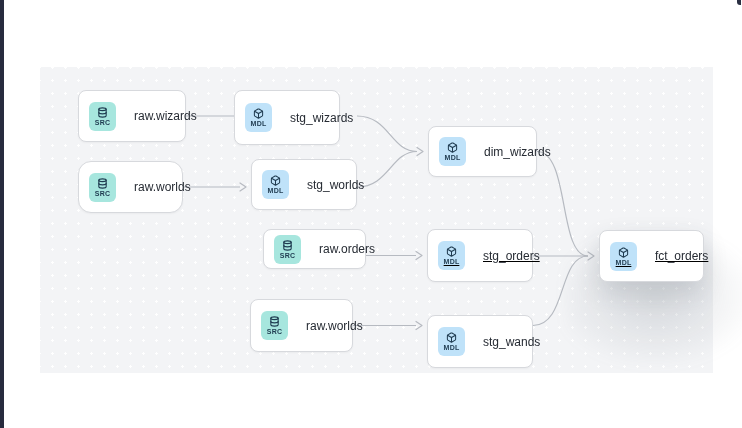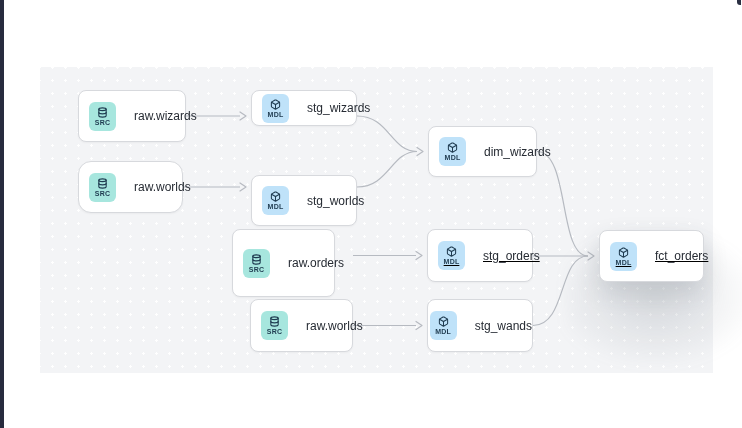--- a/index.html
+++ b/index.html
@@ -96,34 +96,34 @@
             <svg width="11" height="11" viewBox="0 0 24 24" fill="none" stroke="#1e3a4f" stroke-width="2.4" stroke-linecap="round" stroke-linejoin="round">
               <ellipse cx="12" cy="5" rx="8" ry="3"></ellipse>
               <path d="M4 5v14c0 1.66 3.58 3 8 3s8-1.34 8-3V5"></path>
               <path d="M4 12c0 1.66 3.58 3 8 3s8-1.34 8-3"></path>
             </svg>
           </span>
           <span class="badge-label">SRC</span>
         </div>
         <span class="node-label">raw.worlds</span>
       </div>
-      <div class="node" style="left: 211px; top: 23px; width: 106px; height: 36px;">
+      <div class="node" style="left: 194px; top: 23px; width: 106px; height: 55px;">
         <div class="badge" style="background: rgb(191, 226, 249);">
           <span class="badge-icon">
             <svg width="11" height="11" viewBox="0 0 24 24" fill="none" stroke="#1e3a4f" stroke-width="2.2" stroke-linecap="round" stroke-linejoin="round">
               <path d="M21 16V8a2 2 0 0 0-1-1.73l-7-4a2 2 0 0 0-2 0l-7 4A2 2 0 0 0 3 8v8a2 2 0 0 0 1 1.73l7 4a2 2 0 0 0 2 0l7-4A2 2 0 0 0 21 16z"></path>
               <polyline points="3.27 6.96 12 12.01 20.73 6.96"></polyline>
               <line x1="12" y1="22.08" x2="12" y2="12"></line>
             </svg>
           </span>
           <span class="badge-label">MDL</span>
         </div>
         <span class="node-label">stg_wizards</span>
       </div>
-      <div class="node" style="left: 211px; top: 108px; width: 106px; height: 51px;">
+      <div class="node" style="left: 211px; top: 92px; width: 106px; height: 51px;">
         <div class="badge" style="background: rgb(191, 226, 249);">
           <span class="badge-icon">
             <svg width="11" height="11" viewBox="0 0 24 24" fill="none" stroke="#1e3a4f" stroke-width="2.2" stroke-linecap="round" stroke-linejoin="round">
               <path d="M21 16V8a2 2 0 0 0-1-1.73l-7-4a2 2 0 0 0-2 0l-7 4A2 2 0 0 0 3 8v8a2 2 0 0 0 1 1.73l7 4a2 2 0 0 0 2 0l7-4A2 2 0 0 0 21 16z"></path>
               <polyline points="3.27 6.96 12 12.01 20.73 6.96"></polyline>
               <line x1="12" y1="22.08" x2="12" y2="12"></line>
             </svg>
           </span>
           <span class="badge-label">MDL</span>
         </div>
@@ -135,21 +135,21 @@
             <svg width="11" height="11" viewBox="0 0 24 24" fill="none" stroke="#1e3a4f" stroke-width="2.2" stroke-linecap="round" stroke-linejoin="round">
               <path d="M21 16V8a2 2 0 0 0-1-1.73l-7-4a2 2 0 0 0-2 0l-7 4A2 2 0 0 0 3 8v8a2 2 0 0 0 1 1.73l7 4a2 2 0 0 0 2 0l7-4A2 2 0 0 0 21 16z"></path>
               <polyline points="3.27 6.96 12 12.01 20.73 6.96"></polyline>
               <line x1="12" y1="22.08" x2="12" y2="12"></line>
             </svg>
           </span>
           <span class="badge-label">MDL</span>
         </div>
         <span class="node-label">dim_wizards</span>
       </div>
-      <div class="node" style="left: 192px; top: 162px; width: 103px; height: 68px;">
+      <div class="node" style="left: 223px; top: 162px; width: 103px; height: 40px;">
         <div class="badge" style="background: rgb(167, 230, 222);">
           <span class="badge-icon">
             <svg width="11" height="11" viewBox="0 0 24 24" fill="none" stroke="#1e3a4f" stroke-width="2.4" stroke-linecap="round" stroke-linejoin="round">
               <ellipse cx="12" cy="5" rx="8" ry="3"></ellipse>
               <path d="M4 5v14c0 1.66 3.58 3 8 3s8-1.34 8-3V5"></path>
               <path d="M4 12c0 1.66 3.58 3 8 3s8-1.34 8-3"></path>
             </svg>
           </span>
           <span class="badge-label">SRC</span>
         </div>
@@ -174,21 +174,21 @@
             <svg width="11" height="11" viewBox="0 0 24 24" fill="none" stroke="#1e3a4f" stroke-width="2.4" stroke-linecap="round" stroke-linejoin="round">
               <ellipse cx="12" cy="5" rx="8" ry="3"></ellipse>
               <path d="M4 5v14c0 1.66 3.58 3 8 3s8-1.34 8-3V5"></path>
               <path d="M4 12c0 1.66 3.58 3 8 3s8-1.34 8-3"></path>
             </svg>
           </span>
           <span class="badge-label">SRC</span>
         </div>
         <span class="node-label">raw.worlds</span>
       </div>
-      <div class="node" style="left: 387px; top: 232px; width: 106px; height: 53px; justify-content: flex-end;">
+      <div class="node" style="left: 387px; top: 248px; width: 106px; height: 53px;">
         <div class="badge" style="background: rgb(191, 226, 249);">
           <span class="badge-icon">
             <svg width="11" height="11" viewBox="0 0 24 24" fill="none" stroke="#1e3a4f" stroke-width="2.2" stroke-linecap="round" stroke-linejoin="round">
               <path d="M21 16V8a2 2 0 0 0-1-1.73l-7-4a2 2 0 0 0-2 0l-7 4A2 2 0 0 0 3 8v8a2 2 0 0 0 1 1.73l7 4a2 2 0 0 0 2 0l7-4A2 2 0 0 0 21 16z"></path>
               <polyline points="3.27 6.96 12 12.01 20.73 6.96"></polyline>
               <line x1="12" y1="22.08" x2="12" y2="12"></line>
             </svg>
           </span>
           <span class="badge-label">MDL</span>
         </div>

